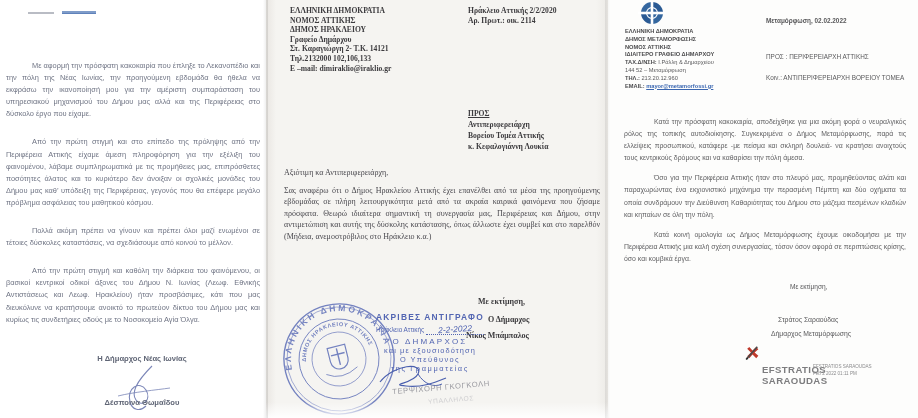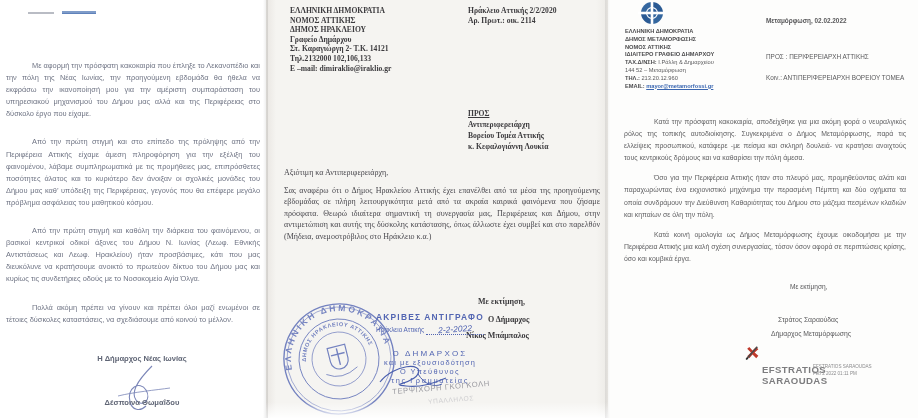--- a/index.html
+++ b/index.html
@@ -50,22 +50,22 @@
 
     <div class="abs" style="left:28px;top:0;height:3px;">
       <span style="display:inline-block;width:26px;height:2px;background:#b9bcc4;"></span>
       <span style="display:inline-block;width:34px;height:2.5px;background:#7f9cc9;border-bottom:1px solid #5f82bb;margin-left:4px;"></span>
     </div>
 
 
     <div class="abs p1-text" style="left:6px;top:44px;width:254px;">
       <p>Με αφορμή την πρόσφατη κακοκαιρία  που έπληξε το Λεκανοπέδιο και την πόλη της Νέας Ιωνίας, την προηγούμενη εβδομάδα θα ήθελα να εκφράσω  την ικανοποίησή μου για την αμέριστη συμπαράσταση του υπηρεσιακού μηχανισμού του Δήμου μας αλλά και  της Περιφέρειας στο δύσκολο έργο που είχαμε.</p>
       <p>Από την πρώτη στιγμή και στο επίπεδο της πρόληψης από την Περιφέρεια Αττικής  είχαμε άμεση πληροφόρηση για την εξέλιξη του φαινομένου, λάβαμε συμπληρωματικά με τις προμήθειες  μας, επιπρόσθετες  ποσότητες άλατος και το κυριότερο δεν άνοιξαν οι σχολικές μονάδες του Δήμου μας  καθ’ υπόδειξη της Περιφέρειας, γεγονός  που θα επέφερε μεγάλο πρόβλημα ασφάλειας του μαθητικού κόσμου.</p>
+      <p>Πολλά ακόμη πρέπει να γίνουν και πρέπει όλοι μαζί ενωμένοι σε τέτοιες δύσκολες καταστάσεις, να σχεδιάσουμε από κοινού το μέλλον.</p>
       <p>Από την πρώτη στιγμή  και καθόλη την διάρκεια του φαινόμενου, οι βασικοί κεντρικοί οδικοί άξονες του Δήμου Ν. Ιωνίας (Λεωφ. Εθνικής Αντιστάσεως και Λεωφ. Ηρακλείου) ήταν προσβάσιμες,  κάτι που μας διευκόλυνε να κρατήσουμε ανοικτό το πρωτεύον  δίκτυο του Δήμου μας και κυρίως τις συνδετήριες οδούς  με το Νοσοκομείο Αγία Όλγα.</p>
-      <p>Πολλά ακόμη πρέπει να γίνουν και πρέπει όλοι μαζί ενωμένοι σε τέτοιες δύσκολες καταστάσεις, να σχεδιάσουμε από κοινού το μέλλον.</p>
     </div>
 
     <div class="abs p1-sign" style="left:42px;top:351px;width:200px;">
       <div style="margin-top:3px;">Η Δήμαρχος Νέας Ιωνίας</div>
     </div>
 
     <svg class="abs" style="left:100px;top:362px;" width="80" height="52" viewBox="0 0 80 52">
       <path d="M52 4 C 40 16, 30 30, 36 38 C 42 46, 52 38, 46 28 C 40 18, 26 26, 30 40 C 32 48, 40 50, 46 44" fill="none" stroke="#7b86b8" stroke-width="1.1"></path>
       <path d="M18 34 C 34 30, 56 28, 70 26" fill="none" stroke="#7b86b8" stroke-width=".8"></path>
     </svg>
@@ -132,21 +132,21 @@
     </svg>
 
     <div class="abs stamp-blue" style="left:84px;top:312px;width:160px;">
       <div style="font-weight:bold;font-size:8.4px;letter-spacing:1.2px;">ΑΚΡΙΒΕΣ ΑΝΤΙΓΡΑΦΟ</div>
       <div style="font-size:6.4px;margin-top:2px;">
         <span>Ηράκλειο Αττικής</span>
         <span style="display:inline-block;border-bottom:1px dotted #5265b2;min-width:58px;">
           <span style="display:inline-block;font-size:8.5px;font-style:italic;transform:rotate(-4deg);">2-2-2022</span>
         </span>
       </div>
-      <div style="font-size:8px;letter-spacing:2.2px;margin-top:14px;">Ο ΔΗΜΑΡΧΟΣ</div>
+      <div style="font-size:8px;letter-spacing:2.2px;margin-top:2px;">Ο ΔΗΜΑΡΧΟΣ</div>
       <div style="font-size:7.4px;letter-spacing:1.1px;">και με εξουσιοδότηση</div>
       <div style="font-size:7.4px;letter-spacing:1.4px;">Ο Υπεύθυνος</div>
       <div style="font-size:7.4px;letter-spacing:1.6px;">της Γραμματείας</div>
     </div>
 
     <svg class="abs" style="left:100px;top:360px;" width="90" height="34" viewBox="0 0 90 34">
       <path d="M14 22 C 28 4, 58 2, 52 14 C 47 24, 22 24, 40 26 C 56 28, 70 22, 80 18" fill="none" stroke="#4a5fae" stroke-width="1.2"></path>
       <path d="M52 14 C 58 24, 68 28, 76 24" fill="none" stroke="#4a5fae" stroke-width="1"></path>
     </svg>
 

